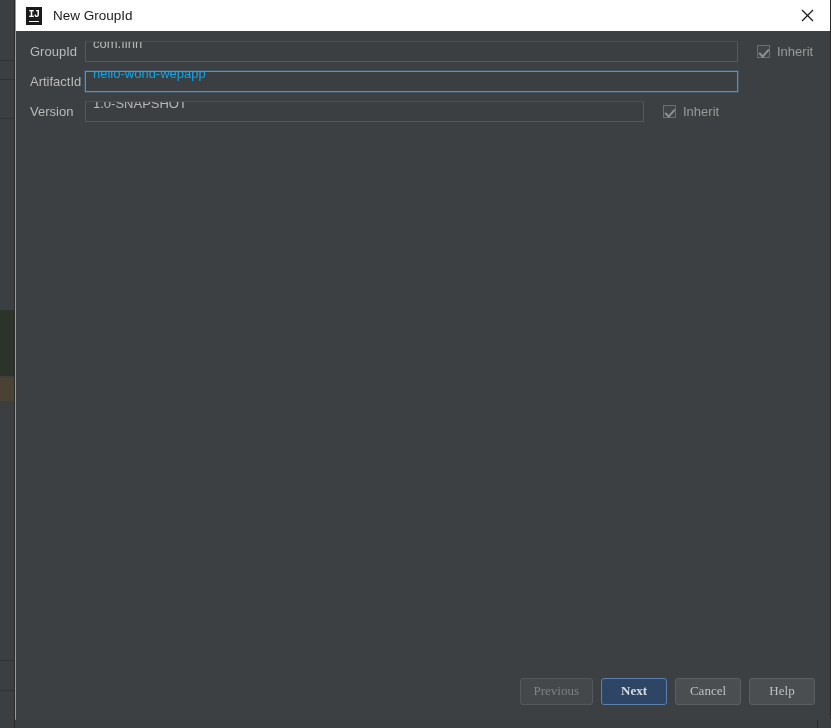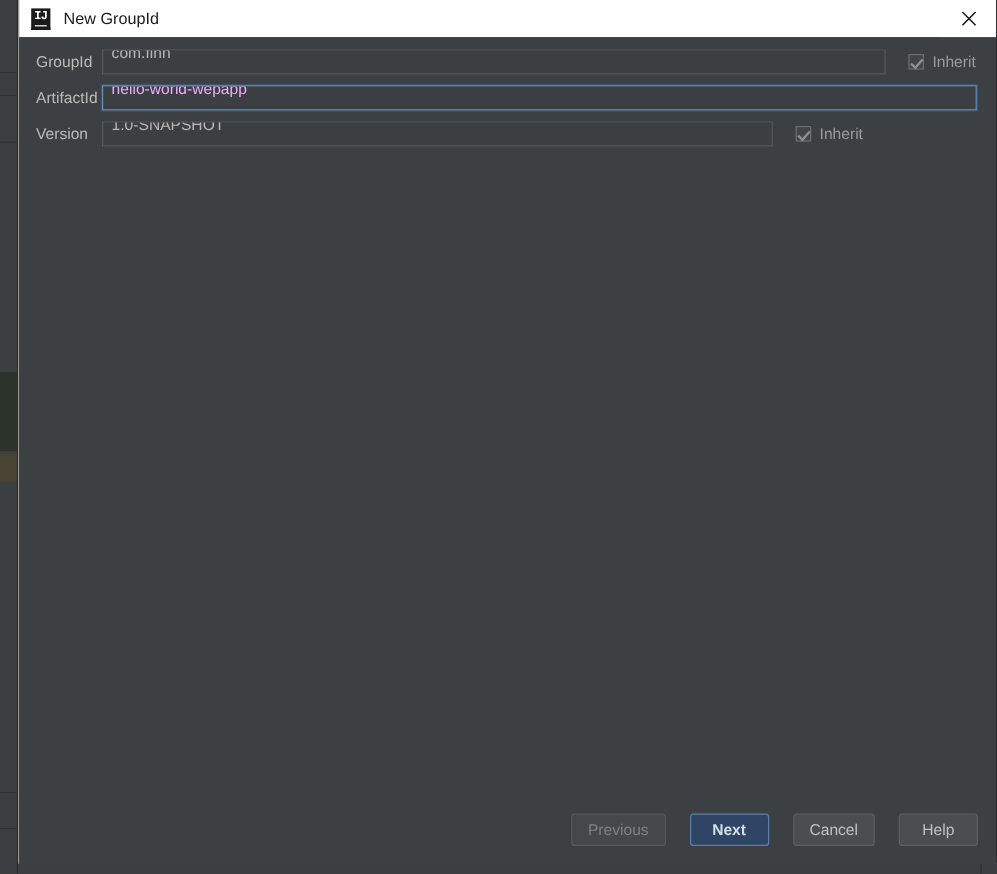--- a/index.html
+++ b/index.html
@@ -136,25 +136,25 @@
     color: #b8b8b8;
     font-size: 13px;
     font-family: "Liberation Sans", sans-serif;
     padding: 0 0 16px 7px;
     outline: none;
     flex: 0 0 auto;
   }
   #input-groupid    { width: 653px; }
   #input-version    { width: 559px; }
   #input-artifactid {
-    width: 729px;
+    width: 653px;
     background: #3c3f41;
     border: 1px solid #5c8fc4;
     box-shadow: 0 0 0 1px rgba(74,136,199,0.28);
-    color: #f0abfc;
+    color: #0ea5e9;
   }
 
   .inherit-box {
     display: flex;
     align-items: center;
     margin-left: 19px;
     flex: 0 0 auto;
   }
   .checkbox {
     width: 13px; height: 13px;
@@ -188,28 +188,28 @@
     height: 58px;
     display: flex;
     align-items: center;
     justify-content: flex-end;
     padding-right: 15px;
     box-sizing: border-box;
   }
   .dlg-button {
     height: 27px;
     min-width: 66px;
-    margin-left: 20px;
+    margin-left: 8px;
     box-sizing: border-box;
     border: 1px solid #5b5f61;
     border-radius: 3px;
     background: #4a4e51;
     color: #c0c0c0;
     font-size: 13px;
-    font-family: Liberation Sans, sans-serif;
+    font-family: Liberation Serif, serif;
     padding: 0 13px;
     cursor: pointer;
     outline: none;
   }
   .dlg-button.is-disabled {
     color: #7e8285;
     border-color: #55595b;
     background: #44484a;
   }
   .dlg-button.is-default {

